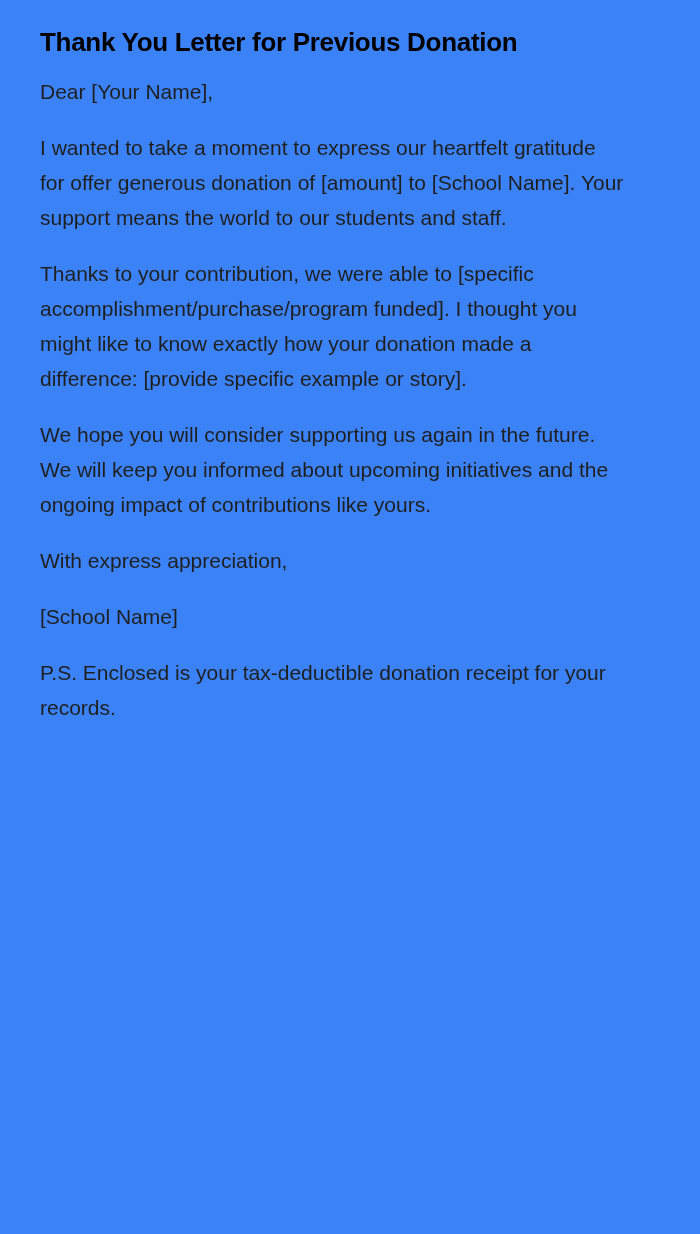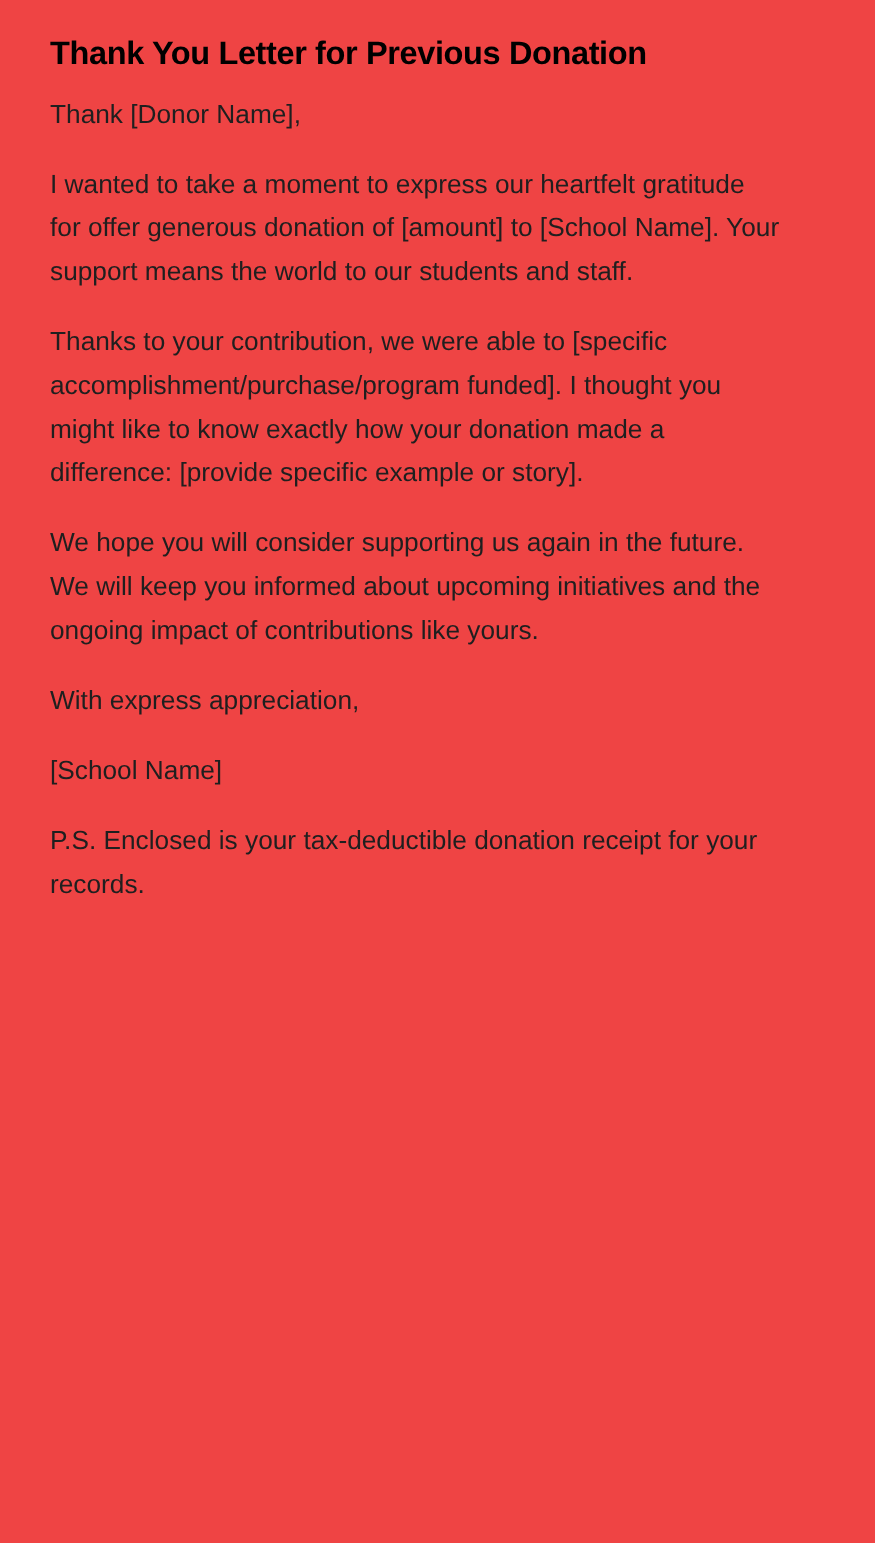--- a/index.html
+++ b/index.html
@@ -10,21 +10,21 @@
   body {
     width: 700px;
     height: 1234px;
     overflow: hidden;
   }
   .page {
     box-sizing: border-box;
     width: 700px;
     min-height: 1234px;
     padding: 27px 40px 0 40px;
-    background: #ef4444;
+    background: #3b82f6;
   }
   .doc-title {
     font-family: "Liberation Sans", sans-serif;
     font-weight: bold;
     font-size: 26px;
     line-height: 30px;
     letter-spacing: -0.3px;
     color: #000000;
     margin: 0 0 17px 0;
   }
@@ -38,21 +38,21 @@
   }
 </style>
 </head>
 <body>
 
 <div class="page">
 
   <h1 class="doc-title">Thank You Letter for Previous Donation</h1>
 
 
-  <p class="doc-par">Thank [Donor Name],</p>
+  <p class="doc-par">Dear [Your Name],</p>
 
   <p class="doc-par">I wanted to take a moment to express our heartfelt gratitude
 for offer generous donation of [amount] to [School Name]. Your
 support means the world to our students and staff.</p>
 
   <p class="doc-par">Thanks to your contribution, we were able to [specific
 accomplishment/purchase/program funded]. I thought you
 might like to know exactly how your donation made a
 difference: [provide specific example or story].</p>
 

